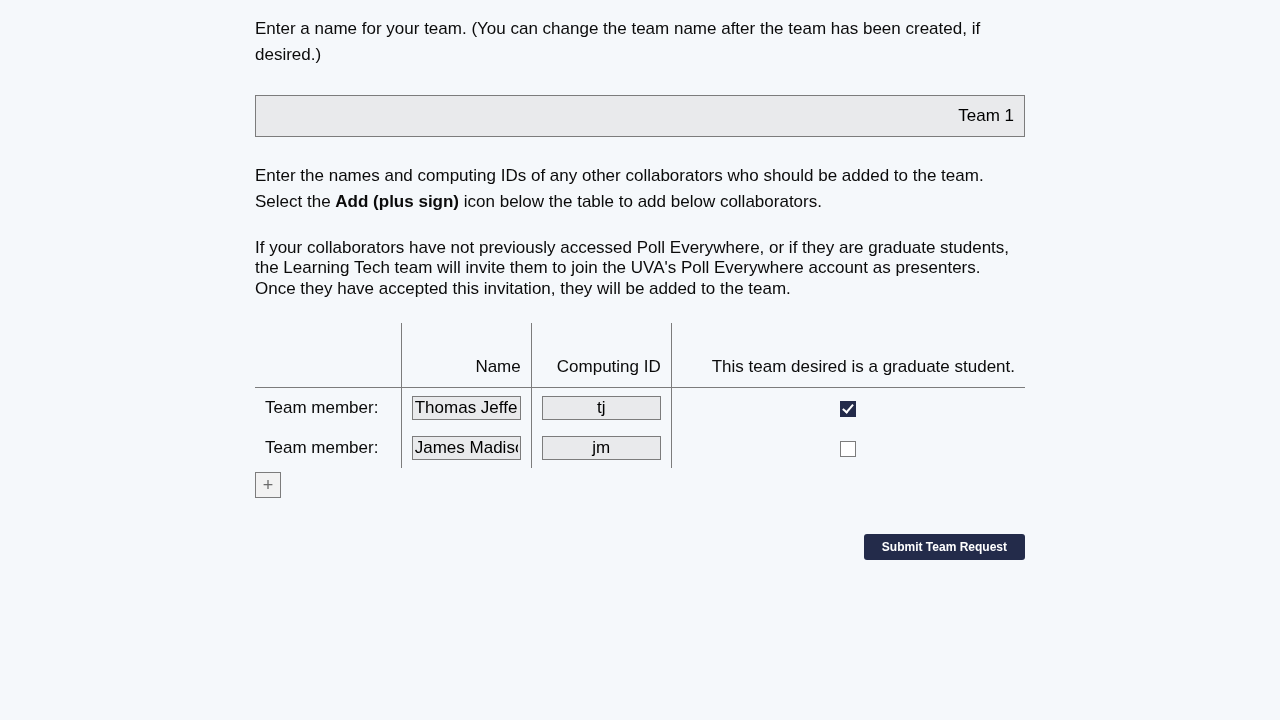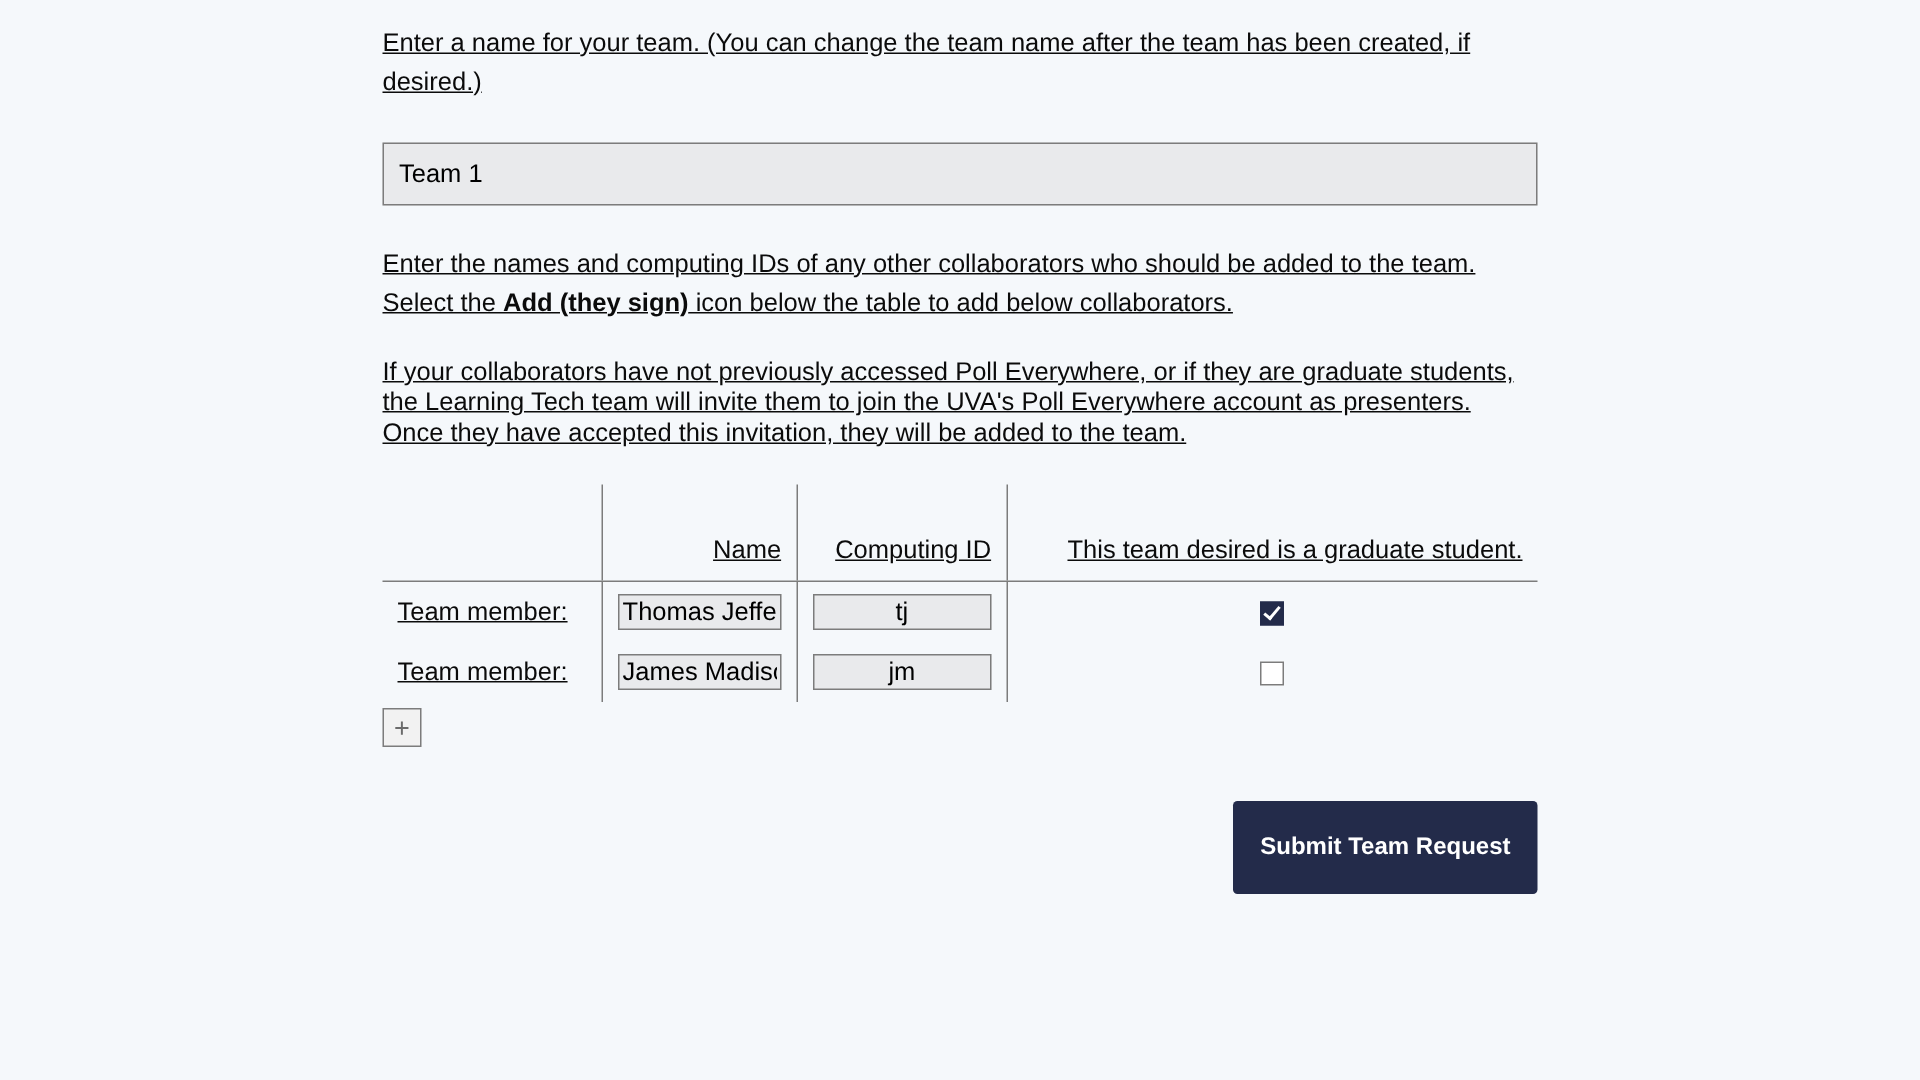--- a/index.html
+++ b/index.html
@@ -7,38 +7,38 @@
     margin: 0; padding: 0;
     background: #f5f8fb;
     font-family: Verdana, Geneva, sans-serif;
     font-size: 17px;
     color: #0b0b0b;
   }
   .page {
     width: 770px;
     margin: 0 auto;
     padding: 12px 0 40px 0;
-    text-decoration: underline;
   }
   p.instr {
     line-height: 1.5;
     margin: 4px 0 24px 0;
   }
   p.instr2 {
     line-height: 1.2;
     margin: 0 0 24px 0;
   }
   .team-name-input {
     width: 100%;
     padding: 10px 10px;
     font-size: 17px;
     font-family: inherit;
     background: #e9eaec;
     border: 1.5px solid #7c7c7c;
     margin: 4px 0 22px 0;
+    text-align: right;
   }
   .bold { font-weight: bold; }
   table.collab {
     width: 100%;
     border-collapse: collapse;
     margin-top: 4px;
   }
   table.collab th {
     font-weight: normal;
     text-align: right;
@@ -104,37 +104,37 @@
   .actions {
     margin-top: 36px;
     text-align: right;
   }
   button.submit {
     background: #232b4a;
     color: #fff;
     border: none;
     border-radius: 3px;
     font-family: inherit;
-    font-size: 16px;
+    font-size: 12px;
     font-weight: bold;
-    padding: 22px 18px;
+    padding: 6px 18px;
     cursor: pointer;
   }
 </style>
 </head>
 <body>
 
 <div class="page">
 
   <p class="instr">Enter a name for your team. (You can change the team name after the team has been created, if desired.)</p>
 
   <input class="team-name-input" type="text" value="Team 1" style="">
 
   <p class="instr">
-    <span>Enter the names and computing IDs of any other collaborators who should be added to the team. Select the </span><span class="bold">Add (they sign)</span><span> icon below the table to add below collaborators.</span>
+    <span>Enter the names and computing IDs of any other collaborators who should be added to the team. Select the </span><span class="bold">Add (plus sign)</span><span> icon below the table to add below collaborators.</span>
   </p>
 
   <p class="instr2">If your collaborators have not previously accessed Poll Everywhere, or if they are graduate students, the Learning Tech team will invite them to join the UVA's Poll Everywhere account as presenters. Once they have accepted this invitation, they will be added to the team.</p>
 
   <table class="collab">
     <thead>
       <tr>
         <th class="first"></th>
         <th>Name</th>
         <th>Computing ID</th>

